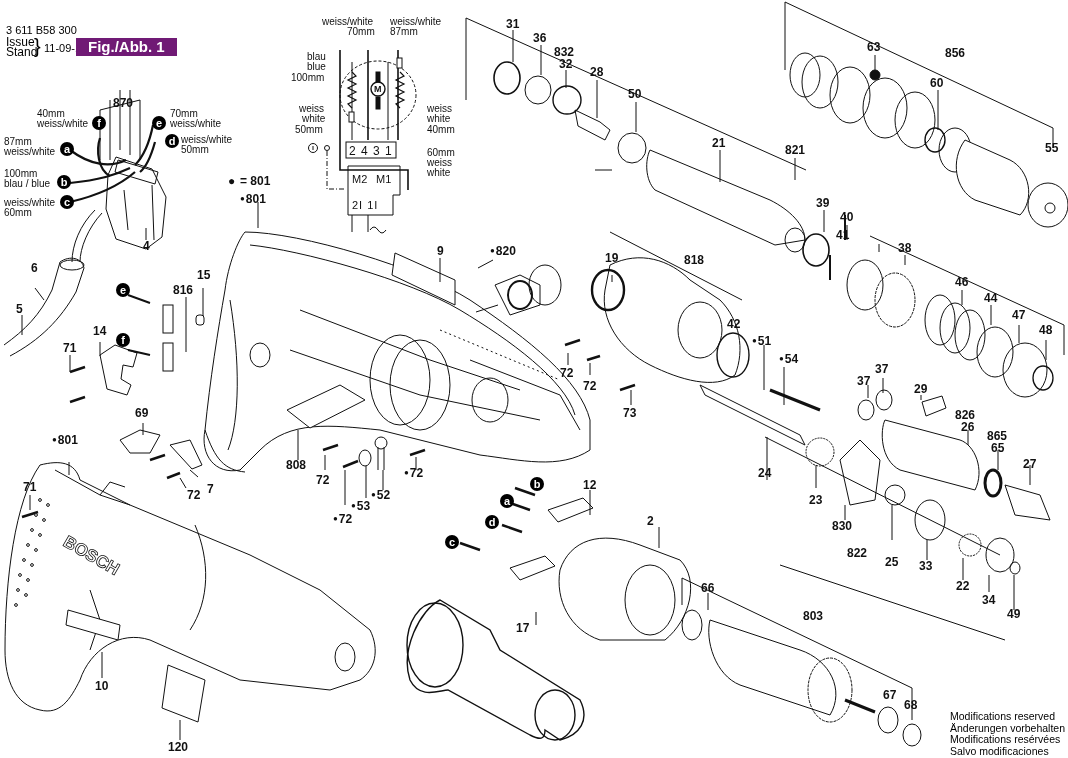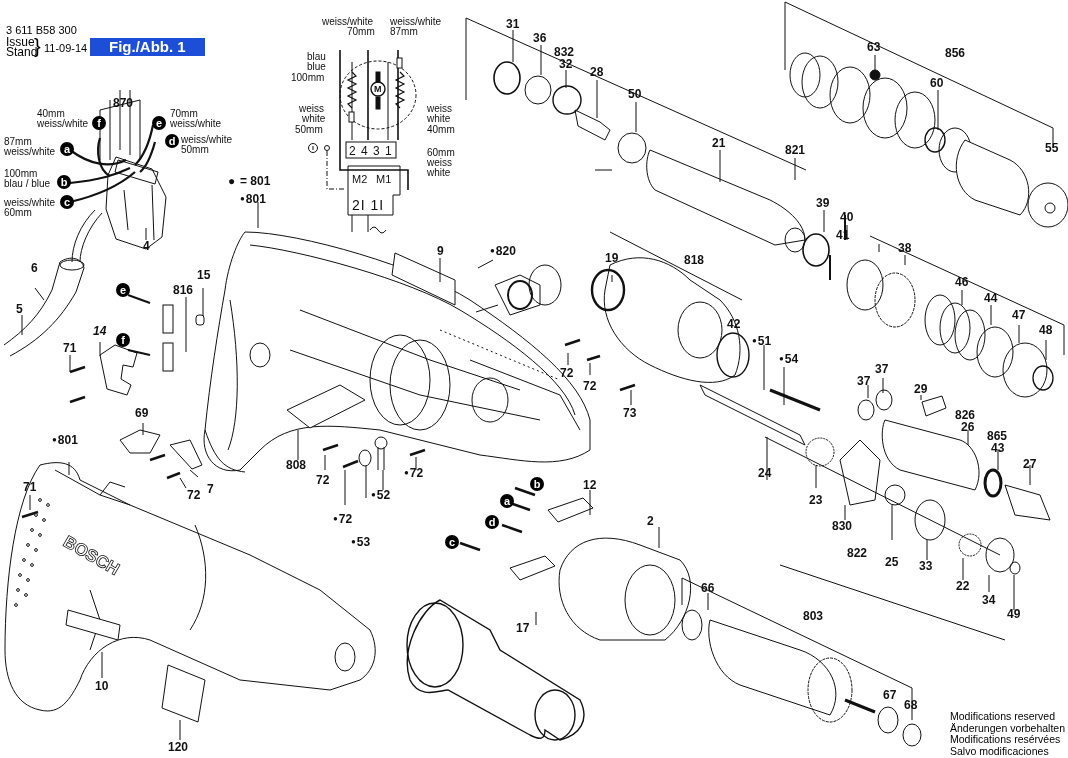--- a/index.html
+++ b/index.html
@@ -1,21 +1,21 @@
 <!DOCTYPE html>
 <html><head>
 <meta charset="utf-8">
 <style>
   html,body{margin:0;padding:0;background:#fff;}
   body{width:1068px;height:758px;position:relative;overflow:hidden;font-family:"Liberation Sans",sans-serif;color:#000;}
   #art{position:absolute;left:0;top:0;width:1068px;height:758px;}
   .lbl{position:absolute;font-family:"Liberation Sans",sans-serif;font-weight:bold;font-size:12px;line-height:12px;white-space:nowrap;color:#111;}
   .sm{position:absolute;font-family:"Liberation Sans",sans-serif;font-size:10px;line-height:10px;white-space:nowrap;color:#111;}
   .hdr{position:absolute;font-size:11px;line-height:12px;}
-  .figbox{position:absolute;left:90px;top:38px;background:#1d4ed8;color:#fff;font-weight:bold;font-size:15px;line-height:18px;padding:0 19px;}
+  .figbox{position:absolute;left:76px;top:38px;background:#701a75;color:#fff;font-weight:bold;font-size:15px;line-height:18px;padding:0 12px;}
   .badge{position:absolute;width:14px;height:14px;border-radius:50%;background:#000;color:#fff;font-weight:bold;font-size:11px;line-height:14px;text-align:center;}
   .note{position:absolute;left:950px;top:711px;font-size:10.5px;line-height:11.5px;}
   .dot::before{content:"\25CF";font-size:8px;vertical-align:2px;margin-right:1px;}
   svg text{font-family:"Liberation Sans",sans-serif;}
 </style>
 </head>
 <body>
 
 <svg id="art" viewBox="0 0 1068 758" xmlns="http://www.w3.org/2000/svg" fill="none" stroke="#111" stroke-width="1">
 
@@ -342,21 +342,21 @@
 <div class="sm" style="left:427px;top:104px;">weiss</div>
 <div class="sm" style="left:427px;top:114px;">white</div>
 <div class="sm" style="left:427px;top:125px;">40mm</div>
 <div class="sm" style="left:427px;top:148px;">60mm</div>
 <div class="sm" style="left:427px;top:158px;">weiss</div>
 <div class="sm" style="left:427px;top:168px;">white</div>
 <div class="sm" style="left:349px;top:145px;font-size:12px;line-height:12px;letter-spacing:1px;">2 4 3 1</div>
 <div class="sm" style="left:374px;top:84px;font-size:9px;font-weight:bold;">M</div>
 <div class="sm" style="left:352px;top:174px;font-size:11px;">M2</div>
 <div class="sm" style="left:376px;top:174px;font-size:11px;">M1</div>
-<div class="sm" style="left:352px;top:200px;font-size:14px;letter-spacing:1px;">2I 1I</div>
+<div class="sm" style="left:352px;top:200px;font-size:11px;letter-spacing:1px;">2I 1I</div>
 
 <div class="sm" style="left:4px;top:137px;">87mm</div>
 <div class="sm" style="left:4px;top:147px;">weiss/white</div>
 <div class="badge" style="left:60px;top:142px;">a</div>
 <div class="sm" style="left:4px;top:169px;">100mm</div>
 <div class="sm" style="left:4px;top:179px;">blau / blue</div>
 <div class="badge" style="left:57px;top:175px;">b</div>
 <div class="sm" style="left:4px;top:198px;">weiss/white</div>
 <div class="sm" style="left:4px;top:208px;">60mm</div>
 <div class="badge" style="left:60px;top:195px;">c</div>
@@ -382,34 +382,34 @@
 
 <div class="lbl" style="left:113px;top:97px;">870</div>
 <div class="lbl" style="left:143px;top:240px;">4</div>
 <div class="lbl" style="left:31px;top:262px;">6</div>
 <div class="lbl" style="left:16px;top:303px;">5</div>
 <div class="lbl dot" style="left:240px;top:193px;">801</div>
 <div class="lbl dot" style="left:52px;top:434px;">801</div>
 <div class="lbl" style="left:437px;top:245px;">9</div>
 <div class="lbl" style="left:197px;top:269px;">15</div>
 <div class="lbl" style="left:173px;top:284px;">816</div>
-<div class="lbl" style="left:93px;top:325px;font-style:italic;">14</div>
+<div class="lbl" style="left:93px;top:325px;">14</div>
 <div class="lbl" style="left:63px;top:342px;">71</div>
 <div class="lbl" style="left:23px;top:481px;">71</div>
 <div class="lbl" style="left:135px;top:407px;">69</div>
 <div class="lbl" style="left:207px;top:483px;">7</div>
 <div class="lbl" style="left:187px;top:489px;">72</div>
 <div class="lbl" style="left:316px;top:474px;">72</div>
 <div class="lbl dot" style="left:333px;top:513px;">72</div>
 <div class="lbl dot" style="left:404px;top:467px;">72</div>
 <div class="lbl" style="left:560px;top:367px;">72</div>
 <div class="lbl" style="left:583px;top:380px;">72</div>
 <div class="lbl" style="left:286px;top:459px;">808</div>
 <div class="lbl dot" style="left:371px;top:489px;">52</div>
-<div class="lbl dot" style="left:351px;top:500px;margin-top:36px;">53</div>
+<div class="lbl dot" style="left:351px;top:500px;">53</div>
 <div class="lbl dot" style="left:490px;top:245px;">820</div>
 <div class="lbl" style="left:605px;top:252px;">19</div>
 <div class="lbl" style="left:671px;top:254px;padding-left:13px;">818</div>
 <div class="lbl" style="left:727px;top:318px;">42</div>
 <div class="lbl" style="left:623px;top:407px;">73</div>
 <div class="lbl dot" style="left:752px;top:335px;">51</div>
 <div class="lbl dot" style="left:779px;top:353px;">54</div>
 <div class="lbl" style="left:506px;top:18px;">31</div>
 <div class="lbl" style="left:533px;top:32px;">36</div>
 <div class="lbl" style="left:554px;top:46px;">832</div>
@@ -429,21 +429,21 @@
 <div class="lbl" style="left:955px;top:276px;">46</div>
 <div class="lbl" style="left:984px;top:292px;">44</div>
 <div class="lbl" style="left:1012px;top:309px;">47</div>
 <div class="lbl" style="left:1039px;top:324px;">48</div>
 <div class="lbl" style="left:857px;top:375px;">37</div>
 <div class="lbl" style="left:875px;top:363px;">37</div>
 <div class="lbl" style="left:914px;top:383px;">29</div>
 <div class="lbl" style="left:955px;top:409px;">826</div>
 <div class="lbl" style="left:961px;top:421px;">26</div>
 <div class="lbl" style="left:987px;top:430px;">865</div>
-<div class="lbl" style="left:991px;top:442px;">43</div>
+<div class="lbl" style="left:991px;top:442px;">65</div>
 <div class="lbl" style="left:1023px;top:458px;">27</div>
 <div class="lbl" style="left:758px;top:467px;">24</div>
 <div class="lbl" style="left:809px;top:494px;">23</div>
 <div class="lbl" style="left:832px;top:520px;">830</div>
 <div class="lbl" style="left:885px;top:540px;margin-top:16px;">25</div>
 <div class="lbl" style="left:847px;top:547px;">822</div>
 <div class="lbl" style="left:919px;top:560px;">33</div>
 <div class="lbl" style="left:956px;top:580px;">22</div>
 <div class="lbl" style="left:982px;top:594px;">34</div>
 <div class="lbl" style="left:1007px;top:608px;">49</div>

